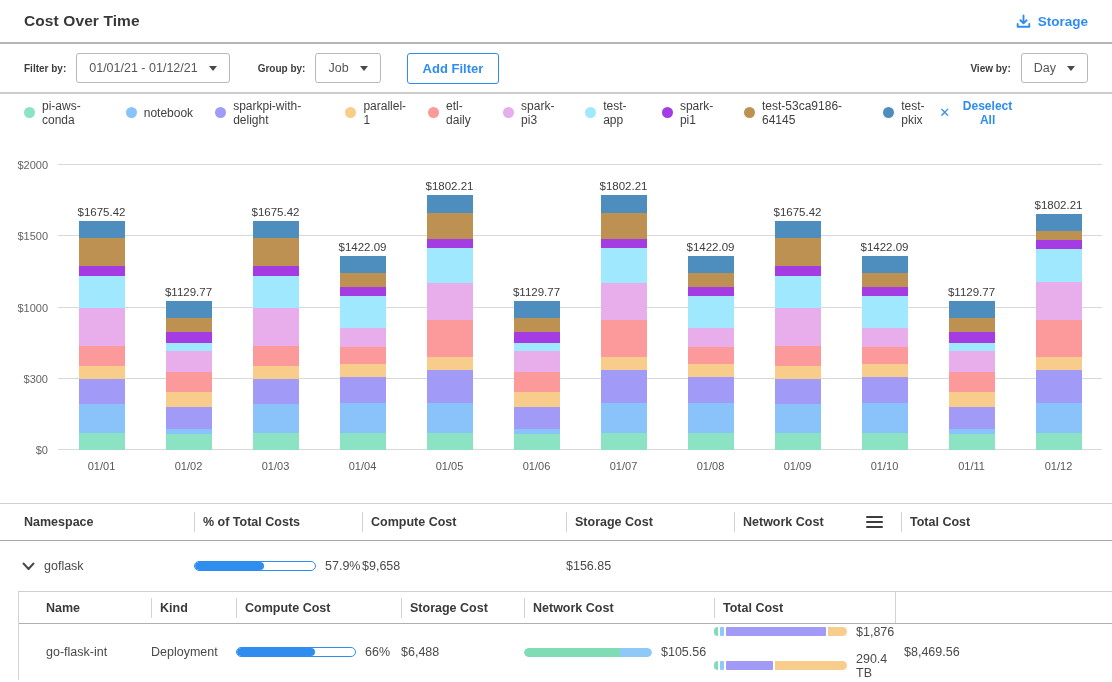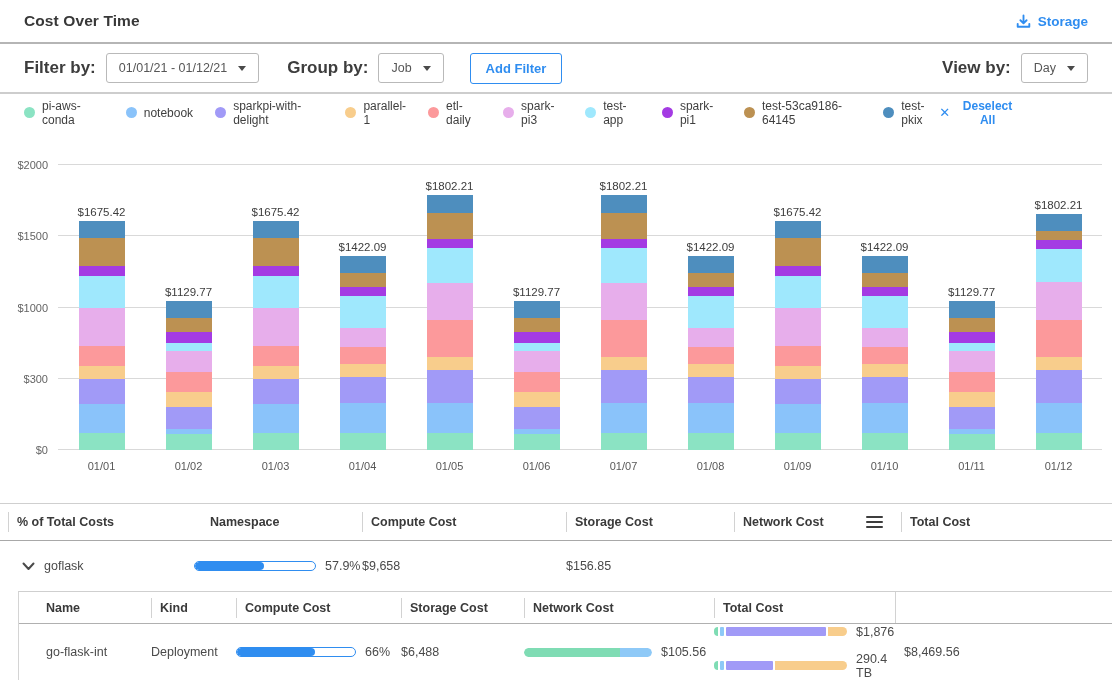--- a/index.html
+++ b/index.html
@@ -9,21 +9,21 @@
   
   .app-header { height:44px; display:flex; align-items:center; justify-content:space-between;
     padding:0 24px; border-bottom:2px solid #b5b5b5; }
   .page-title { font-size:15.5px; font-weight:bold; color:#383838; letter-spacing:.1px; }
   .download-btn { display:flex; align-items:center; gap:7px; color:#2f8df0; font-weight:bold;
     font-size:13.5px; cursor:pointer; background:none; border:none; font-family:inherit; }
 
   
   .filter-bar { height:50px; display:flex; align-items:center; padding:0 24px;
     border-bottom:2px solid #cdcdcd; }
-  .fb-label { font-weight:bold; font-size:17px; color:#3d3d3d; margin-right:10px; white-space:nowrap; }
+  .fb-label { font-weight:bold; font-size:10px; color:#3d3d3d; margin-right:10px; white-space:nowrap; }
   .select-box { display:flex; align-items:center; gap:11px; border:1px solid #b9b9b9; border-radius:3px;
     padding:7px 12px; font-size:12.5px; color:#565656; cursor:pointer; background:#fff; white-space:nowrap; }
   .caret { width:0; height:0; border-left:4.5px solid transparent; border-right:4.5px solid transparent;
     border-top:5px solid #4a4a4a; }
   .gap-lg { margin-left:28px; }
   .add-filter { margin-left:26px; border:1.5px solid #2f8df0; color:#2f8df0; font-weight:bold;
     font-size:13px; padding:7px 15px; border-radius:3px; background:#fff; cursor:pointer; font-family:inherit; }
   .view-by { margin-left:auto; display:flex; align-items:center; }
 
   
@@ -364,26 +364,26 @@
           <div class="bar-seg" style="height: 9.3px; background: rgb(188, 145, 82);"></div>
           <div class="bar-seg" style="height: 16.7px; background: rgb(78, 142, 190);"></div>
         </div>
         <div class="bar-xlabel">01/12</div>
       </div>
     </div>
 </div>
 
 <div class="table-section">
   <div class="grid-main th-row">
+    <div class="th first">
+        <span>Namespace</span>
+      </div>
     <div class="th">
         <span class="vsep"></span>
         <span>% of Total Costs</span>
-      </div>
-    <div class="th first">
-        <span>Namespace</span>
       </div>
     <div class="th">
         <span class="vsep"></span>
         <span>Compute Cost</span>
       </div>
     <div class="th">
         <span class="vsep"></span>
         <span>Storage Cost</span>
       </div>
     <div class="th netcol">

